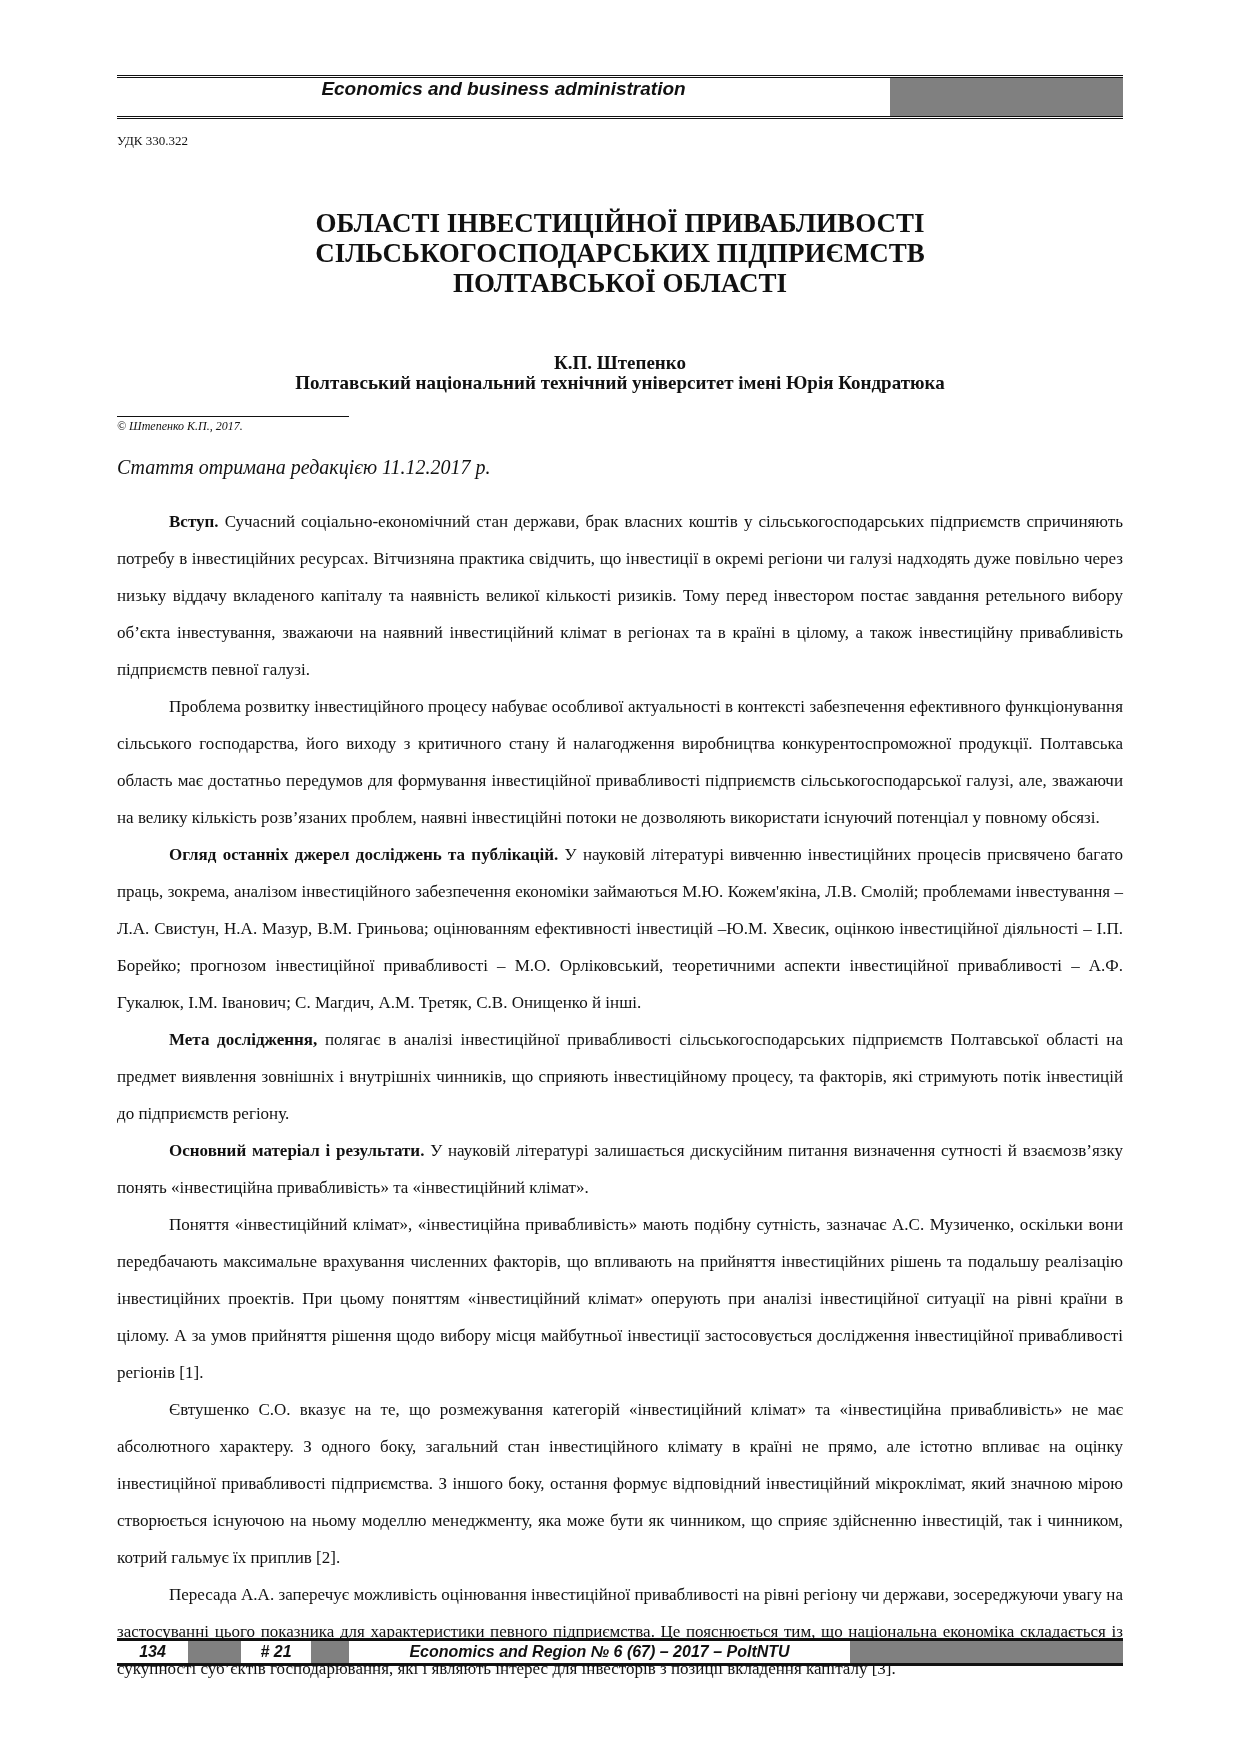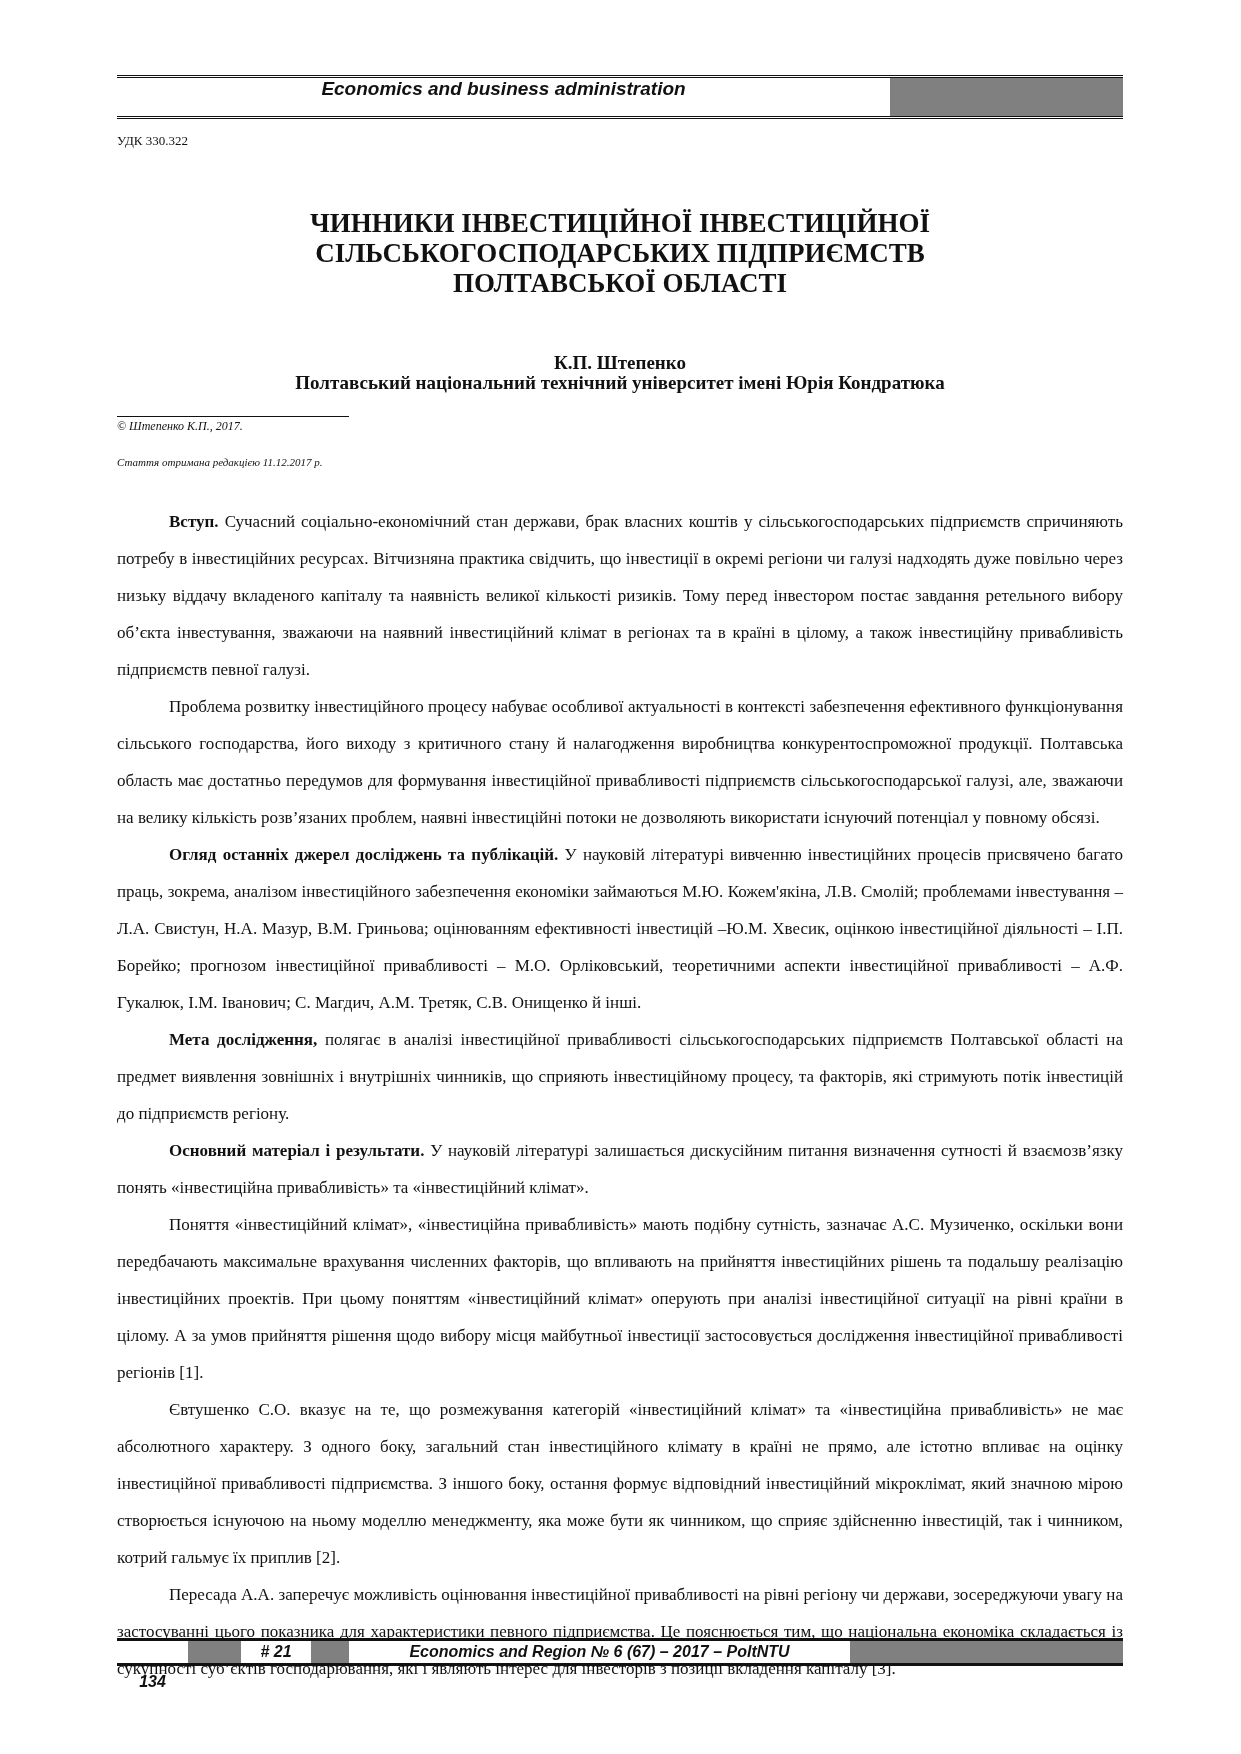--- a/index.html
+++ b/index.html
@@ -19,52 +19,52 @@
     .title { position: absolute; left: 117px; width: 1006px; top: 208px; text-align: center;
              font-weight: bold; font-size: 27px; line-height: 30px; }
     .title div { white-space: nowrap; }
     .author { position: absolute; left: 117px; width: 1006px; top: 352px; text-align: center;
               font-weight: bold; font-size: 19px; }
     .inst { position: absolute; left: 117px; width: 1006px; top: 372px; text-align: center;
             font-weight: bold; font-size: 19px; }
 
     .copy-rule { position: absolute; left: 117px; top: 416px; width: 232px; height: 1px; background: #111; }
     .copy { position: absolute; left: 117px; top: 419px; font-style: italic; font-size: 12px; }
-    .received { position: absolute; left: 117px; top: 456px; font-style: italic; font-size: 11px; }
+    .received { position: absolute; left: 117px; top: 456px; font-style: italic; font-size: 20px; }
 
     .body { position: absolute; left: 117px; top: 503px; width: 1006px; font-size: 17px; line-height: 37px; }
     .body p { margin: 0; text-indent: 52px; text-align: justify; }
     .body b { font-weight: bold; }
 
     
     .ftr { position: absolute; left: 117px; top: 1638px; width: 1006px; height: 28px;
            border-top: 3px solid #111; border-bottom: 3px solid #111; box-sizing: border-box; display: flex; }
     .ftr > div { height: 100%; font-family: "Liberation Sans", "DejaVu Sans", sans-serif; font-style: italic;
                  font-weight: bold; font-size: 16px; line-height: 22px; text-align: center; }
-    .f-page { flex: 0 0 71px; margin-top: 30px; }
+    .f-page { flex: 0 0 71px; }
     .f-g1 { flex: 0 0 53px; background: #808080; }
     .f-issue { flex: 0 0 70px; }
     .f-g2 { flex: 0 0 38px; background: #808080; }
     .f-journal { flex: 0 0 501px; }
     .f-g3 { flex: 1; background: #808080; }
   </style>
 </head>
 <body>
 
 <div class="hdr">
   <div class="hdr-inner">
     <div class="hdr-title">Economics and business administration</div>
     <div class="hdr-grey"></div>
   </div>
 </div>
 
 <div class="udc">УДК 330.322</div>
 
 <div class="title">
-  <div>ЧИННИКИ ІНВЕСТИЦІЙНОЇ ІНВЕСТИЦІЙНОЇ</div>
+  <div>ОБЛАСТІ ІНВЕСТИЦІЙНОЇ ПРИВАБЛИВОСТІ</div>
   <div>СІЛЬСЬКОГОСПОДАРСЬКИХ ПІДПРИЄМСТВ</div>
   <div>ПОЛТАВСЬКОЇ ОБЛАСТІ</div>
 </div>
 
 <div class="author">К.П. Штепенко</div>
 <div class="inst">Полтавський національний технічний університет імені Юрія Кондратюка</div>
 
 <div class="copy-rule"></div>
 <div class="copy">© Штепенко К.П., 2017.</div>
 <div class="received">Стаття отримана редакцією 11.12.2017 р.</div>

